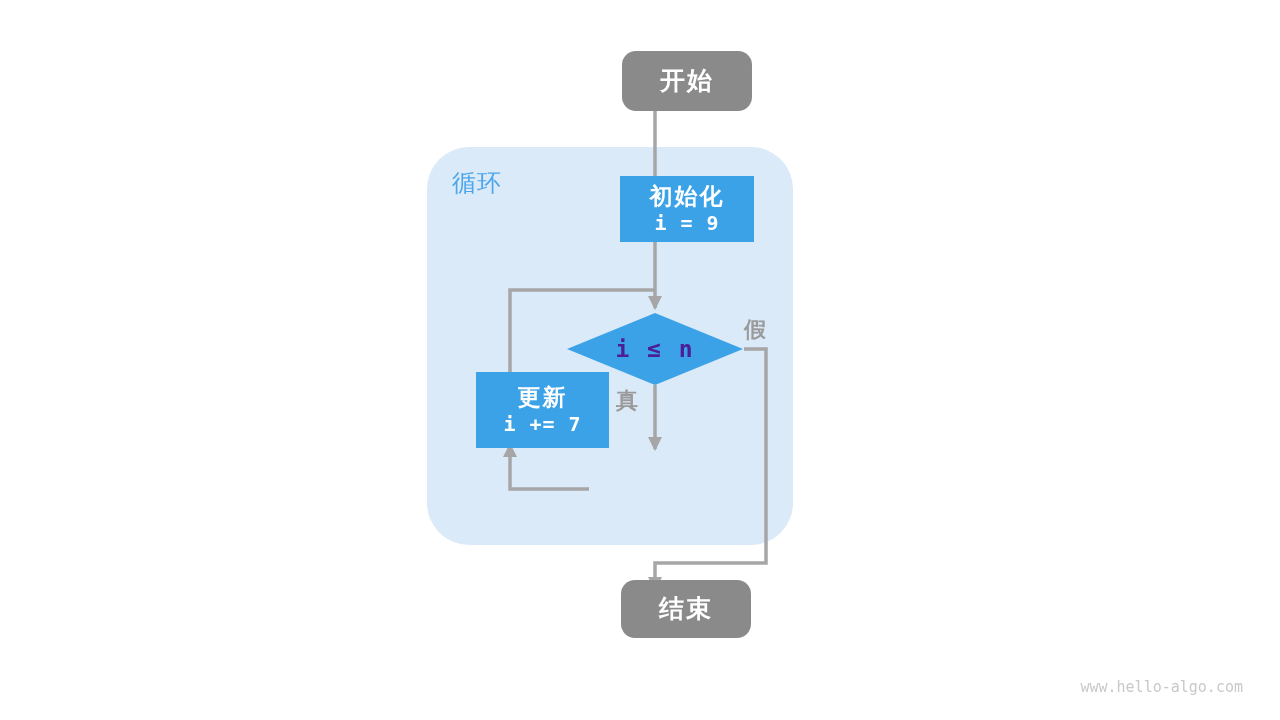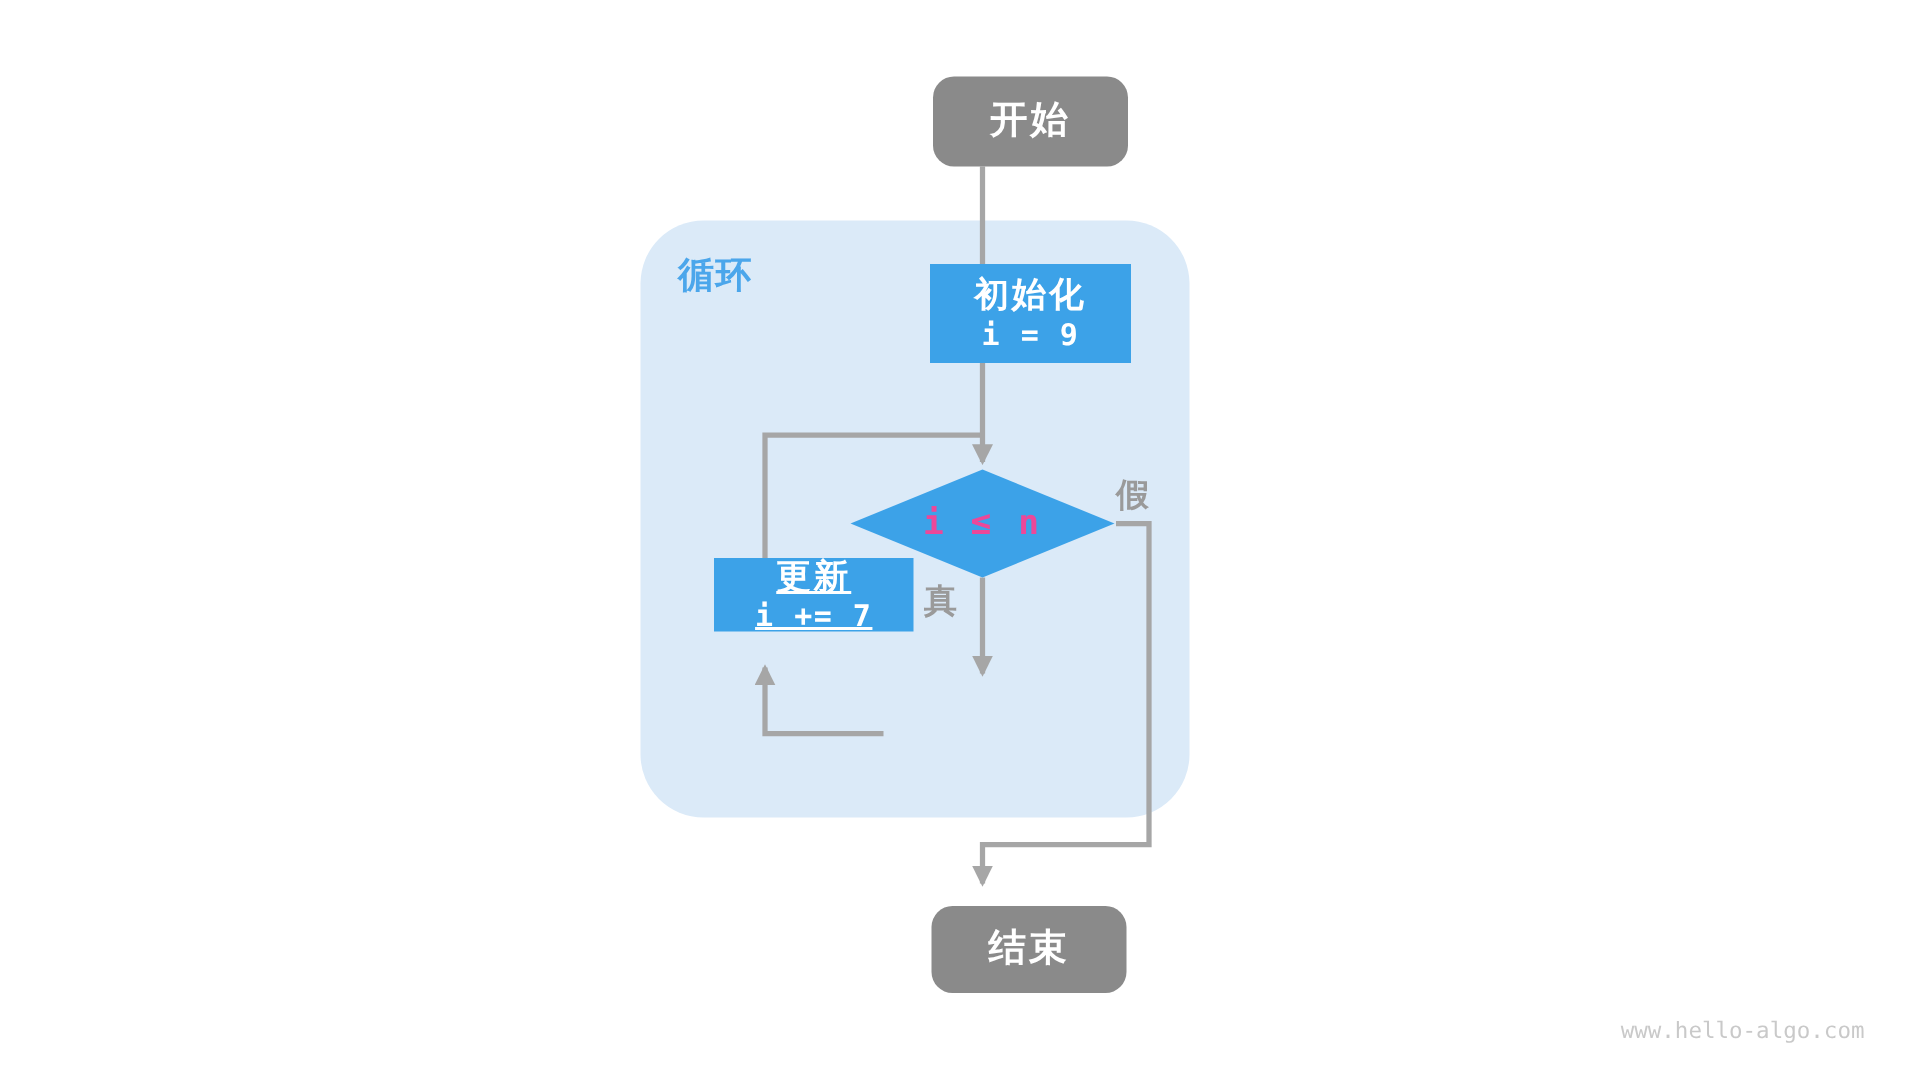--- a/index.html
+++ b/index.html
@@ -19,21 +19,21 @@
     left: 427px; top: 147px;
     width: 366px; height: 398px;
     background: #DBEAF8;
     border-radius: 42px;
     z-index: 0;
   }
   .loop-region-label {
     position: absolute;
     left: 452px; top: 167px;
     font-size: 24px;
-    font-weight: bold;
+    font-weight: normal;
     color: #4BA6EB;
     z-index: 3;
     letter-spacing: 1px;
   }
 
   
   svg.connectors {
     position: absolute;
     left: 0; top: 0;
     width: 1280px; height: 720px;
@@ -64,42 +64,42 @@
     font-weight: bold;
     line-height: 1.25;
     letter-spacing: 1px;
   }
 
   .node-terminal {
     background: #8A8A8A;
     border-radius: 14px;
   }
   .node-start { left: 590px; top: 51px;  width: 130px; height: 60px; }
-  .node-end   { left: 589px; top: 604px; width: 130px; height: 58px; }
+  .node-end   { left: 589px; top: 580px; width: 130px; height: 58px; }
   .node-terminal .zh { font-size: 25px; }
 
   .node-process { background: #3CA2E8; }
   .node-init   { left: 588px; top: 176px; width: 134px; height: 66px; }
-  .node-update { left: 444px; top: 372px; width: 133px; height: 49px; text-decoration: underline; }
+  .node-update { left: 444px; top: 372px; width: 133px; height: 76px; }
 
   .node-task {
     background: #84B978;
     left: 589px; top: 454px; width: 132px; height: 68px;
   }
   .node-task .zh { font-size: 25px; }
 
   
   .cond-label {
     position: absolute;
     left: 567px; top: 313px;
     width: 176px; height: 72px;
     display: flex;
     align-items: center;
     justify-content: center;
-    color: #ec4899;
+    color: #4c1d95;
     font-family: "DejaVu Sans Mono", monospace;
     font-size: 23px;
     font-weight: bold;
     letter-spacing: 2px;
     z-index: 2;
   }
 
   .branch-label {
     position: absolute;
     font-size: 22px;

